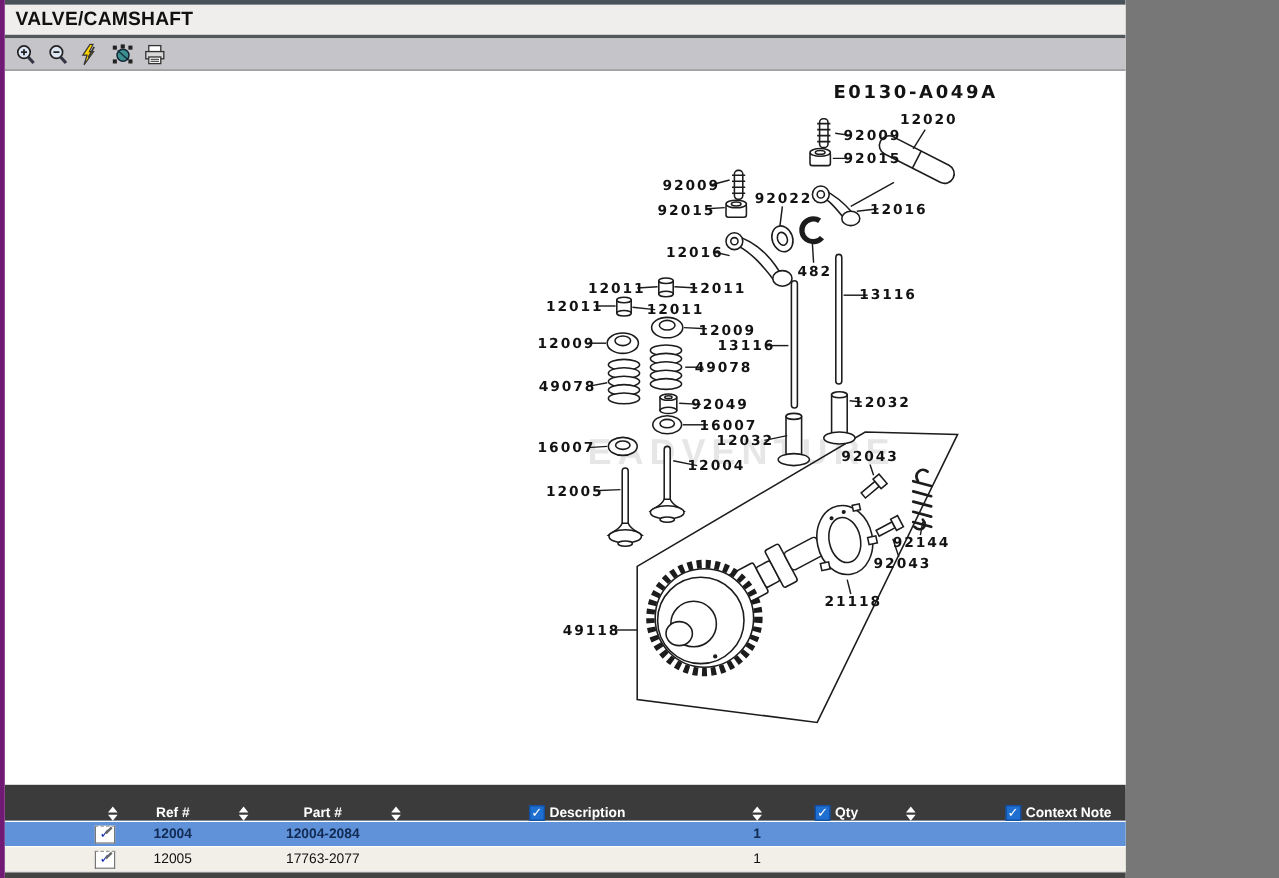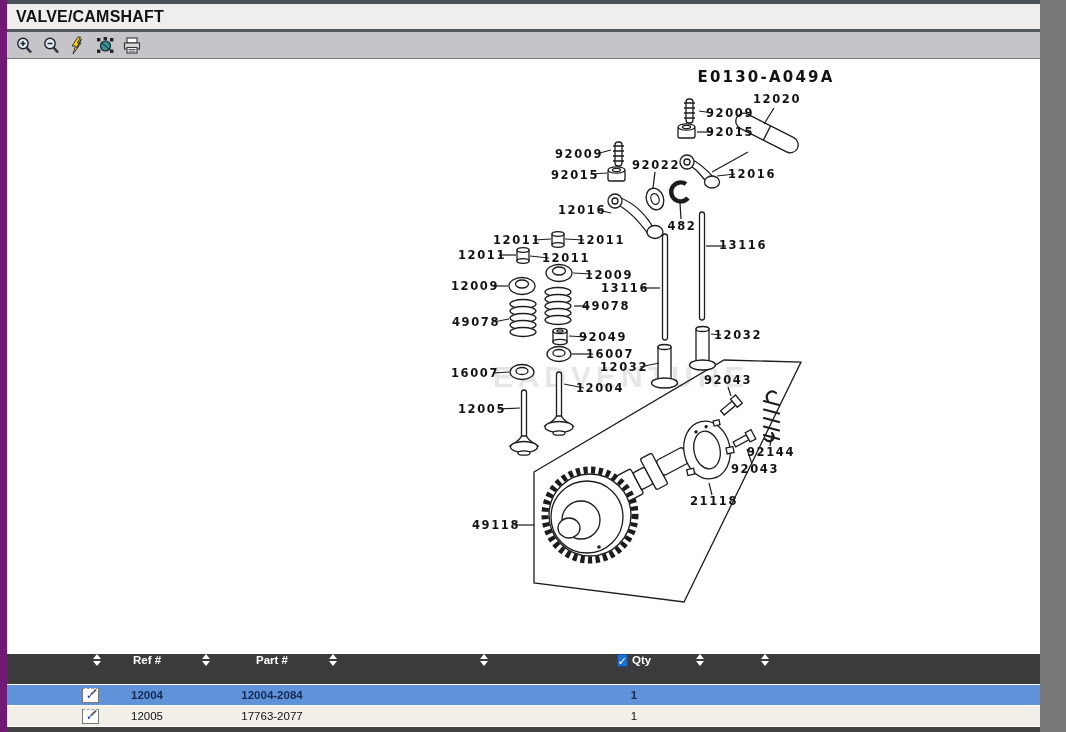--- a/index.html
+++ b/index.html
@@ -1,18 +1,18 @@
 <!DOCTYPE html>
 <html><head>
 <meta charset="utf-8">
 <style>
   html,body{margin:0;padding:0;background:#777;}
-  .page{position:relative;width:1040px;height:732px;background:#fff;overflow:hidden;
+  .page{position:relative;width:938px;height:732px;background:#fff;overflow:hidden;
         font-family:"Liberation Sans","DejaVu Sans",sans-serif;
-        border-left:7px solid #701a75;box-sizing:border-box;}
+        border-left:4px solid #701a75;box-sizing:border-box;}
   .topedge{height:4px;background:#49515a;}
   
   .titlebar{height:25px;background:#efeeec;display:flex;align-items:center;
             border-bottom:3px solid #53575c;}
   .titlebar .title{font-size:16px;font-weight:bold;color:#111;padding-left:9px;letter-spacing:.2px;}
   
   .toolbar{height:26px;background:#c5c4c8;border-bottom:1px solid #7a7a7a;
            display:flex;align-items:center;gap:7px;padding-left:7px;}
   .tbtn{width:20px;height:20px;display:flex;align-items:center;justify-content:center;cursor:pointer;}
   
@@ -21,21 +21,21 @@
   .pt{fill:#fff;stroke:#1c1c1c;stroke-width:1.3;}
   .ln{fill:none;stroke:#1c1c1c;stroke-width:1.3;}
   .ll{stroke:#1c1c1c;stroke-width:1.2;}
   .plabel{font:bold 11.5px "DejaVu Sans",sans-serif;letter-spacing:1.6px;fill:#131313;text-anchor:middle;}
   .dcode{font:bold 15px "DejaVu Sans",sans-serif;letter-spacing:2.2px;fill:#131313;text-anchor:middle;}
   .wmark{font:bold 30px "Liberation Sans",sans-serif;letter-spacing:5px;fill:#d7d7d7;opacity:.6;text-anchor:middle;}
   
   .ptable{position:absolute;left:0;bottom:0;width:1066px;}
   .grid{display:grid;grid-template-columns:104px 72px 46px 86px 36px 266px 34px 98px 26px 220px 1fr;align-items:center;}
   .thead{background:#3b3b3b;color:#fff;height:30px;font-size:11.5px;font-weight:bold;}
-  .hcell{display:flex;align-items:flex-start;justify-content:center;gap:4px;height:100%;}
+  .hcell{display:flex;align-items:flex-end;justify-content:center;gap:4px;height:100%;}
   .hc0{justify-content:flex-end;padding-right:10px;box-sizing:border-box;}
   .hc10{justify-content:flex-start;padding-left:12px;box-sizing:border-box;}
   .sort{display:inline-flex;flex-direction:column;gap:2px;cursor:pointer;}
   .sort i{display:block;width:0;height:0;border-left:4px solid transparent;border-right:4px solid transparent;}
   .sort .up{border-bottom:5px solid #fff;}
   .sort .dn{border-top:5px solid #fff;}
   .hcb{display:inline-block;width:13px;height:13px;background:#1e6fd0;border:1px solid #0f4ba0;
        color:#fff;font-size:11px;line-height:12px;text-align:center;cursor:pointer;box-sizing:border-box;}
   .hcb::after{content:"\2713";}
   .trow{height:20px;font-size:11.5px;border-top:1px solid #fff;color:#111;}
@@ -373,34 +373,42 @@
       <div class="hcell">
         <span>Part #</span>
       </div>
       <div class="hcell">
         <span class="sort">
             <i class="up"></i>
             <i class="dn"></i>
           </span>
       </div>
       <div class="hcell">
+        <span class="hcb"></span>
+        <span>Description</span>
+      </div>
+      <div class="hcell">
         <span class="sort">
             <i class="up"></i>
             <i class="dn"></i>
           </span>
       </div>
       <div class="hcell">
         <span class="hcb"></span>
         <span>Qty</span>
       </div>
       <div class="hcell">
         <span class="sort">
             <i class="up"></i>
             <i class="dn"></i>
           </span>
+      </div>
+      <div class="hcell">
+        <span class="hcb"></span>
+        <span>Context Note</span>
       </div>
       <div class="hcell hc10">
         <span class="sort">
             <i class="up"></i>
             <i class="dn"></i>
           </span>
       </div>
     </div>
 
     <div class="trow grid selected">

